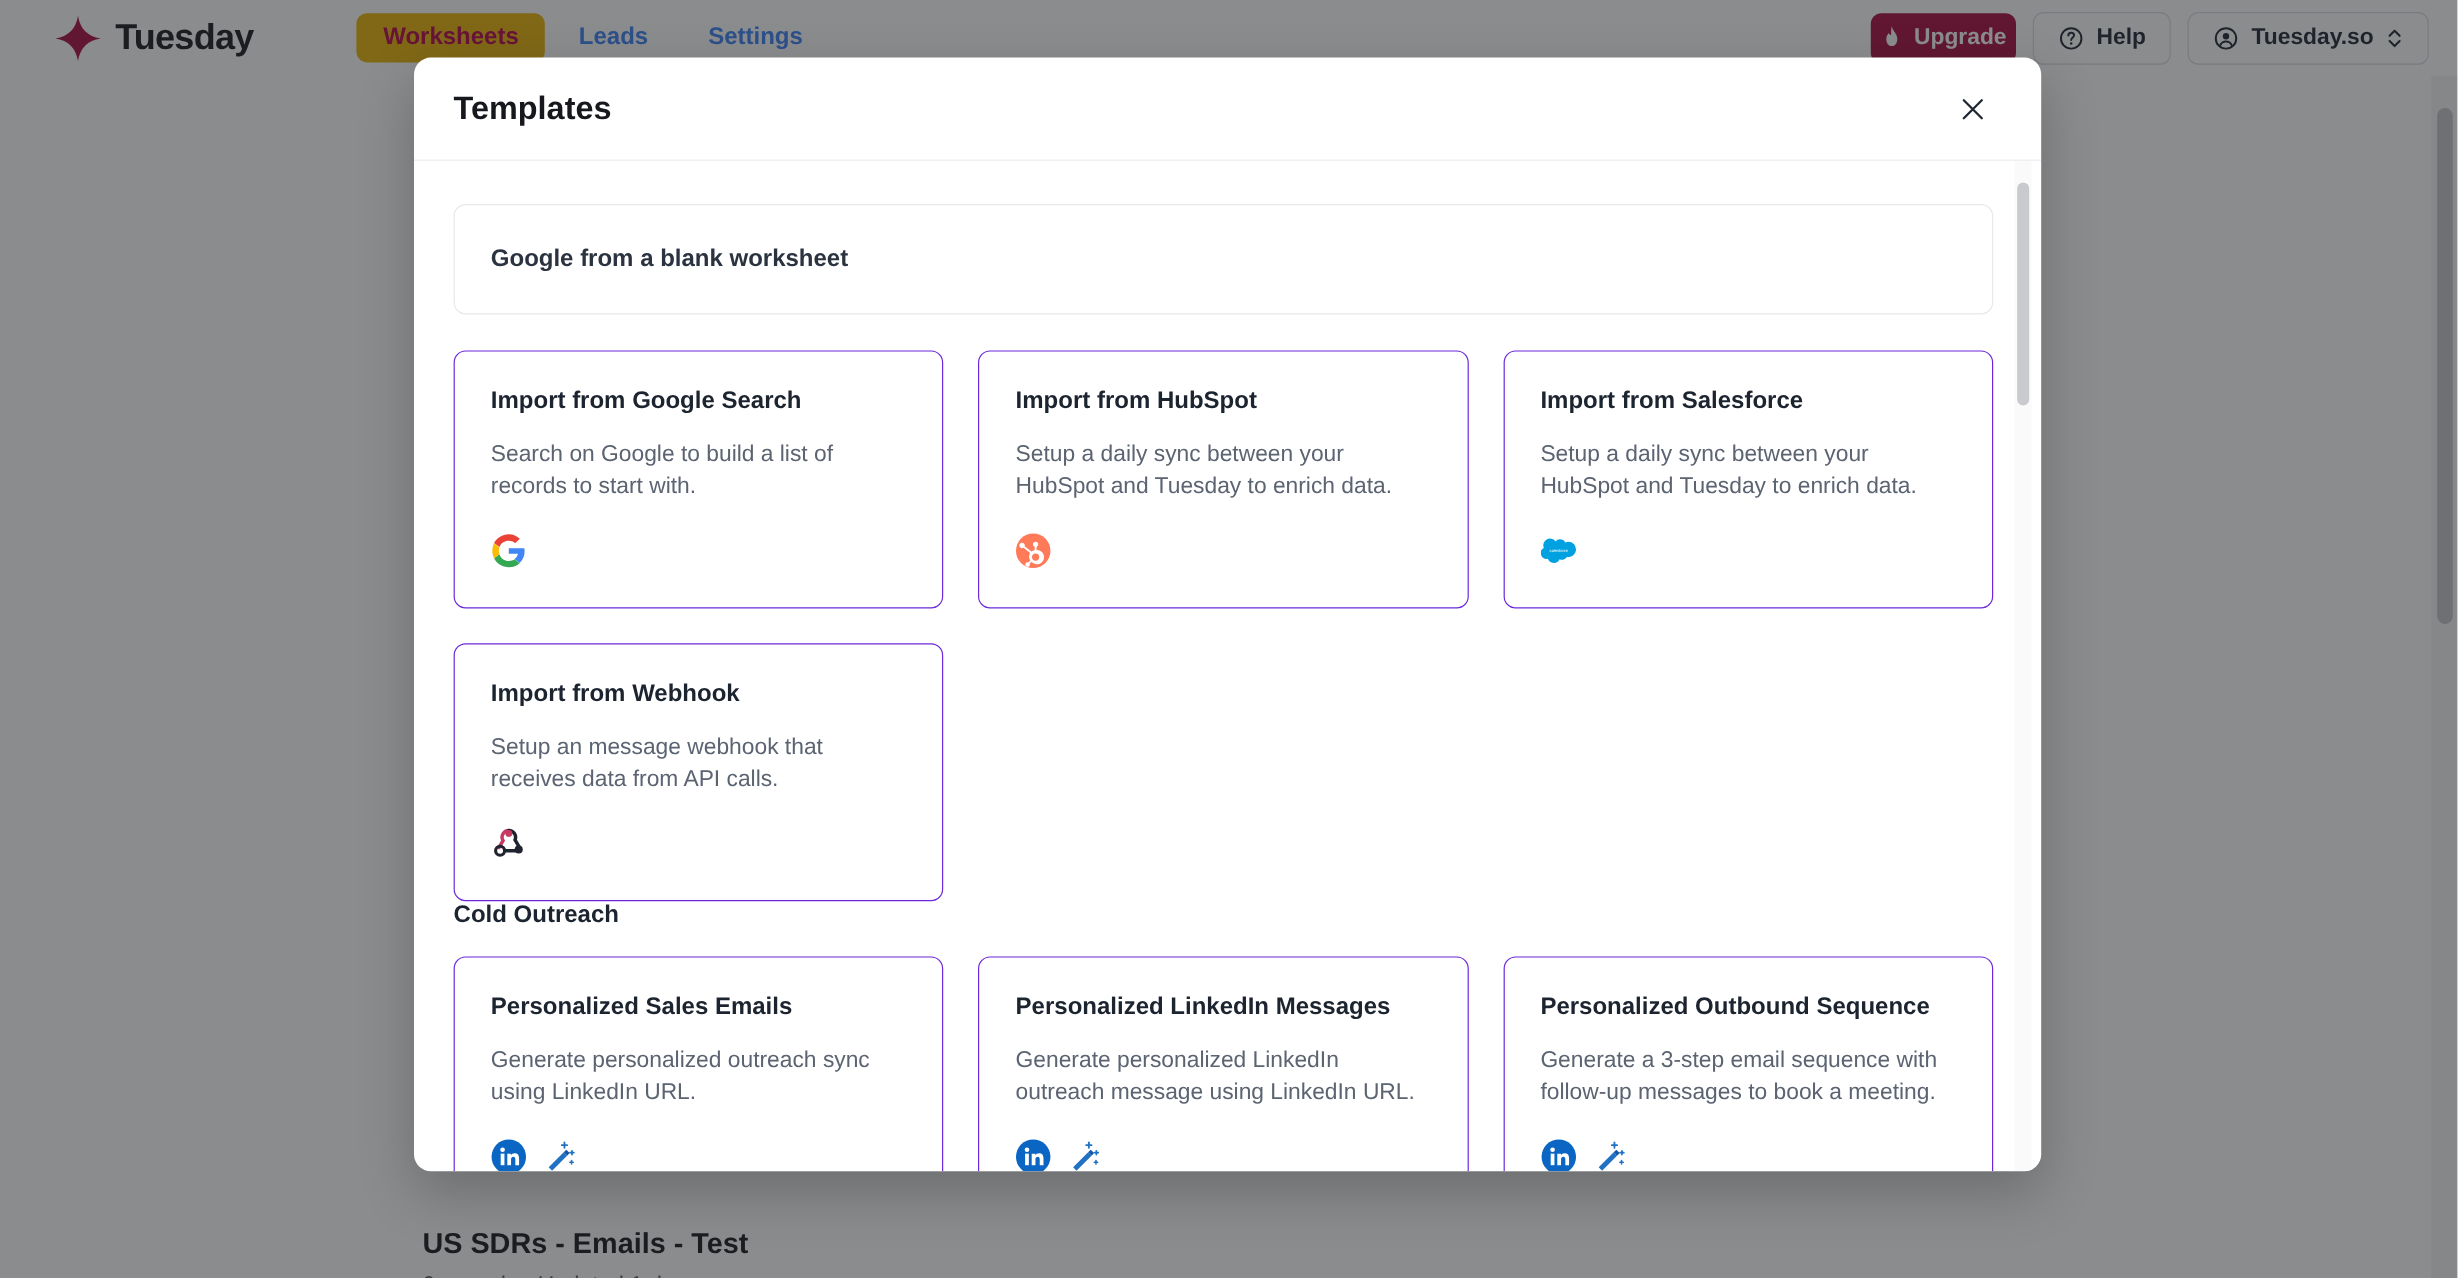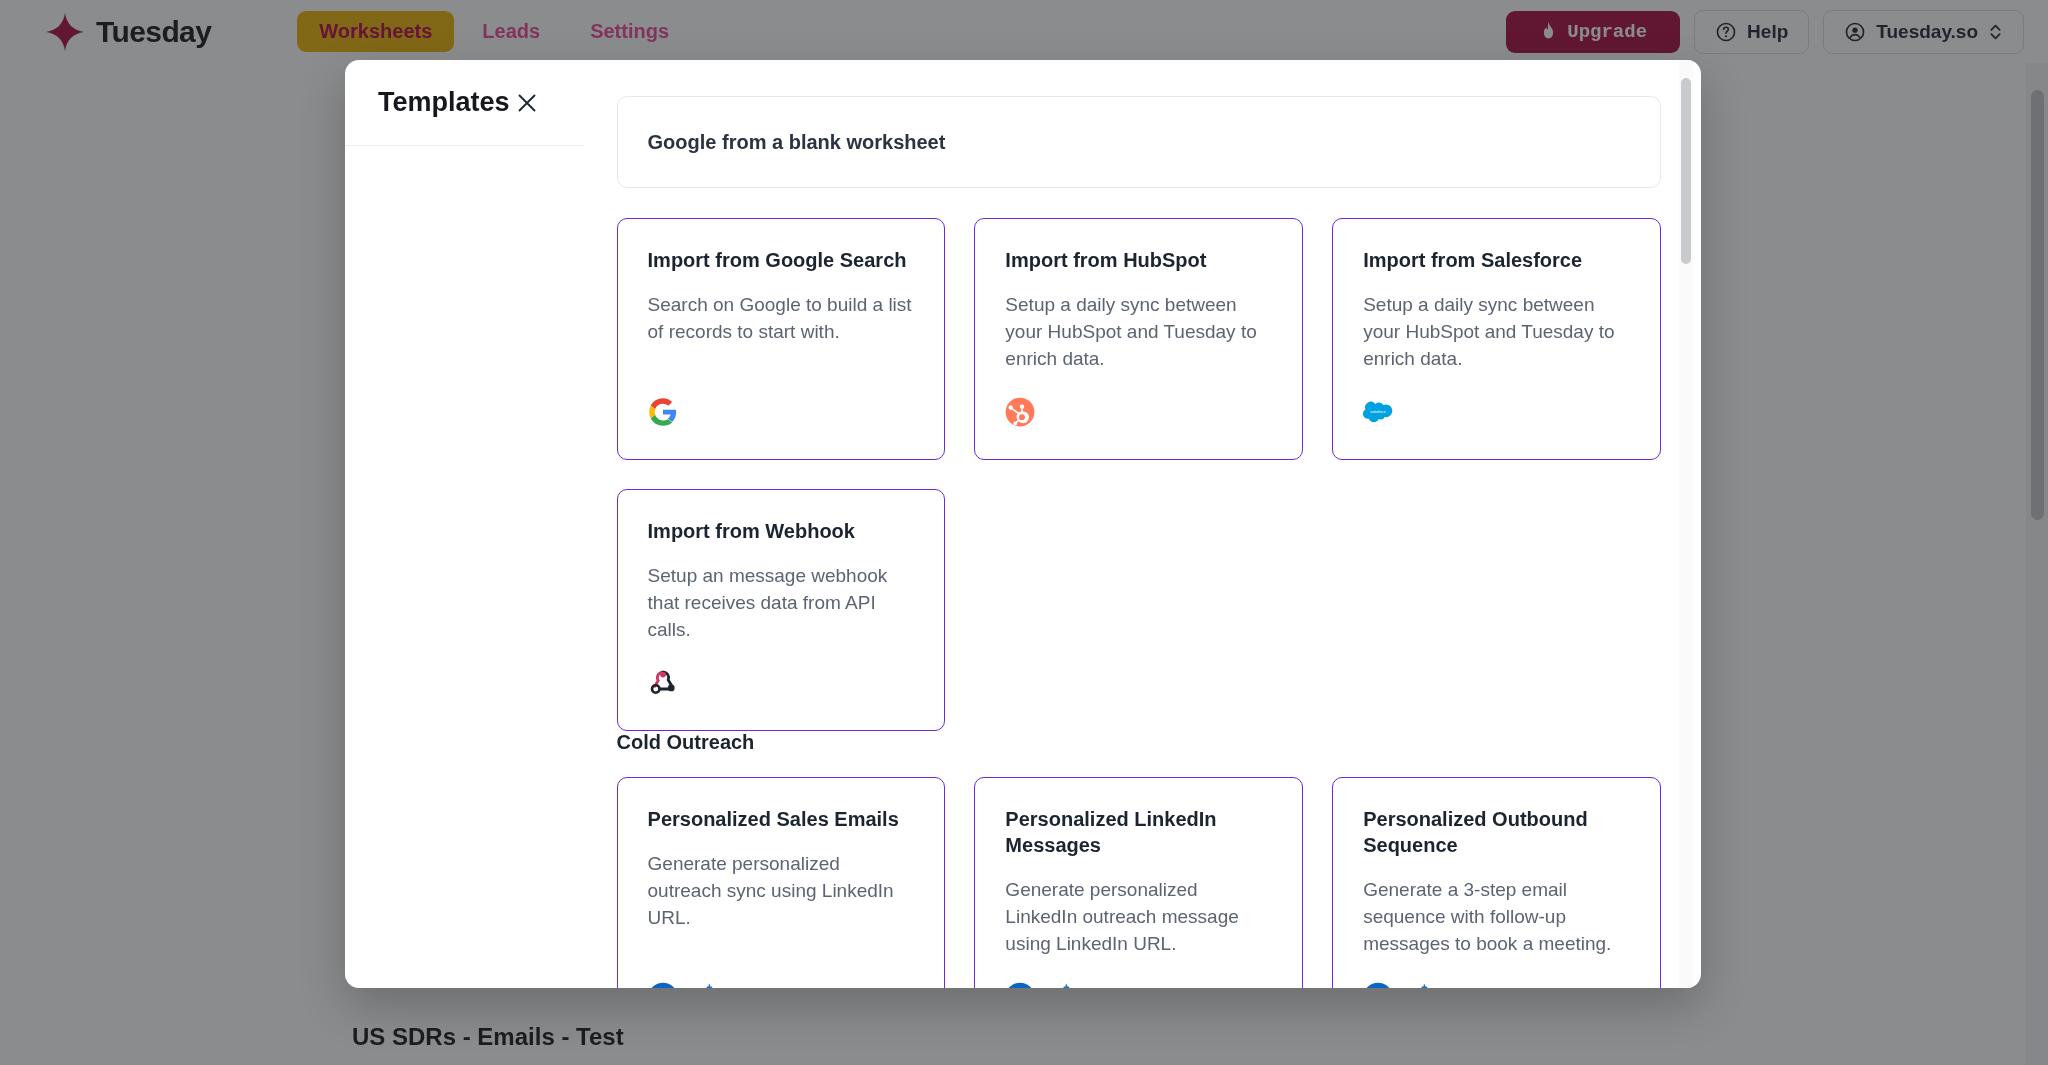--- a/index.html
+++ b/index.html
@@ -19,34 +19,34 @@
     padding: 0 24px;
     z-index: 1;
   }
   .brand { display: flex; align-items: center; gap: 10px; margin-left: 20px; }
   .brand-star { width: 42px; height: 42px; display: block; }
   .brand-name {
     font-size: 30px; font-weight: 700; color: #16181d; letter-spacing: -0.6px;
   }
   .nav-tabs { display: flex; align-items: center; gap: 6px; margin-left: 86px; }
   .nav-tab {
-    font-size: 20px; font-weight: 700; color: #ec4899;
+    font-size: 20px; font-weight: 700; color: #3b82f6;
     padding: 9px 22px; border-radius: 9px; cursor: pointer;
     white-space: nowrap;
   }
   .nav-tab.active { color: #b4064a; background: #eab308; }
 
   .topbar-right {
     margin-left: auto; display: flex; align-items: center; gap: 14px;
   }
   .btn-upgrade {
     display: flex; align-items: center; gap: 9px;
     background: #a80c40; color: #ffffff;
     font-size: 19px; font-weight: 700;
-    padding: 10px 33px; border-radius: 9px; border: none; cursor: pointer; font-family: Liberation Mono, monospace;
+    padding: 10px 8px; border-radius: 9px; border: none; cursor: pointer;
   }
   .btn-outline {
     display: flex; align-items: center; gap: 10px;
     background: #ffffff; color: #1f2733;
     font-size: 19px; font-weight: 700;
     padding: 10px 20px; border-radius: 9px;
     border: 1px solid #d8dce3; cursor: pointer;
   }
   .icon-svg { display: block; }
 
@@ -69,27 +69,27 @@
     background: #c3c4c7; border-radius: 7px; z-index: 3;
   }
 
   
   .overlay {
     position: absolute; inset: 0; background: rgba(33,35,39,0.52); z-index: 10;
   }
 
   
   .modal {
-    position: absolute; left: 345px; top: 60px;
+    position: absolute; left: 345px; top: 48px;
     width: 1356px; height: 928px;
     background: #ffffff;
     border-radius: 14px;
     box-shadow: 0 18px 46px rgba(0,0,0,0.22);
     z-index: 20;
-    display: flex; 
+    display: flex; flex-direction: column;
     overflow: hidden;
   }
   .modal-header {
     height: 86px; flex: 0 0 86px;
     display: flex; align-items: center;
     padding: 0 40px 0 33px;
     border-bottom: 1px solid #ececee;
   }
   .modal-title { font-size: 27px; font-weight: 700; color: #16181d; }
   .modal-close {

